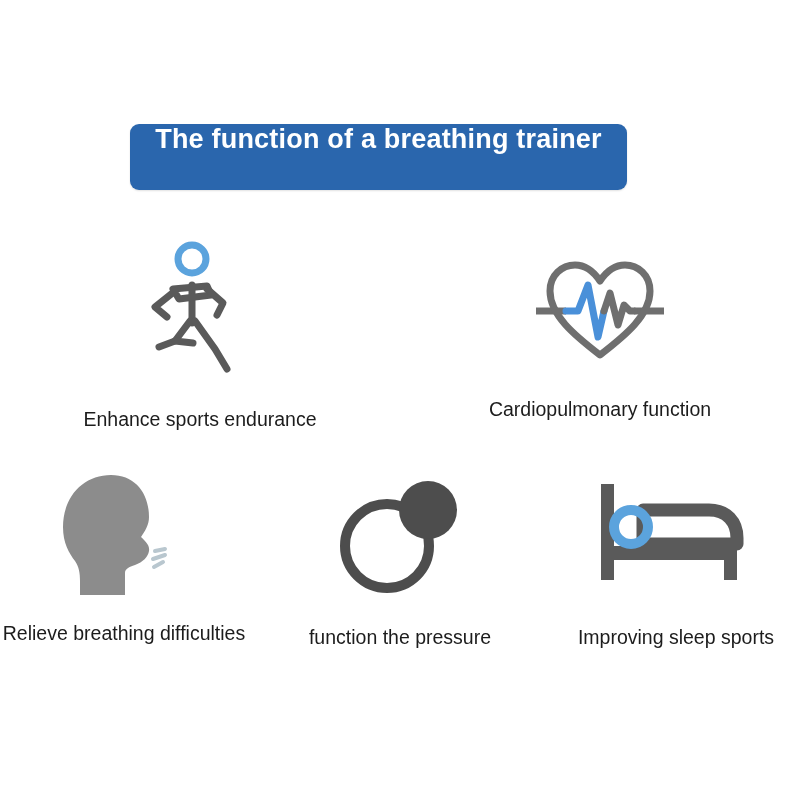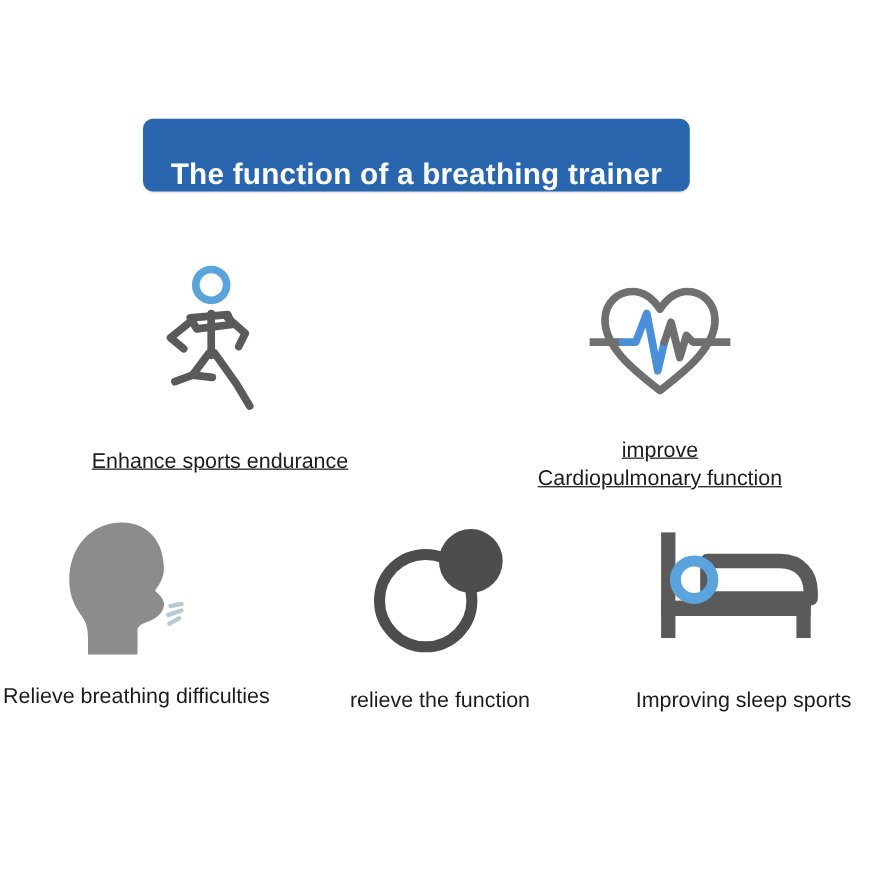--- a/index.html
+++ b/index.html
@@ -19,27 +19,27 @@
     position: relative;
     width: 800px;
     height: 800px;
     background: #ffffff;
   }
 
   
   .title-banner {
     position: absolute;
     left: 130px;
-    top: 108px;
+    top: 124px;
     width: 497px;
     height: 66px;
     background: #2a66ad;
     border-radius: 9px;
     display: flex;
-    align-items: flex-end;
+    align-items: flex-start;
     justify-content: center;
     box-shadow: 0 1px 2px rgba(0,0,0,0.12);
   }
   .title-text {
     color: #ffffff;
     font-size: 27px;
     font-weight: bold;
     letter-spacing: 0.2px;
     white-space: nowrap;
     font-family: "Liberation Sans", sans-serif;
@@ -49,21 +49,21 @@
   .feature-grid {
     position: absolute;
     left: 0;
     top: 232px;
     width: 800px;
   }
   .feature-row {
     display: flex;
     width: 800px;
   }
-  .feature-row.row-1 { height: 232px; text-decoration: underline; }
+  .feature-row.row-1 { height: 232px; }
   .feature-row.row-2 { height: 200px; gap: 28px; }
 
   .feature-cell {
     flex: 1 1 33.3333%;
     display: flex;
     flex-direction: column;
     align-items: center;
     position: relative;
   }
 
@@ -146,21 +146,20 @@
                      C 76 27, 84 20, 95 20
                      C 108 20, 120 30, 120 46
                      C 120 70, 96 90, 70 110 Z" fill="none" stroke="#6f6f6f" stroke-width="7" stroke-linejoin="round"></path>
 
             <path d="M36 66 L48 66 L58 40 L68 92 L74 66" fill="none" stroke="#4a90d9" stroke-width="7" stroke-linecap="round" stroke-linejoin="round"></path>
 
             <path d="M74 66 L80 48 L88 80 L94 60 L100 66 L104 66" fill="none" stroke="#6f6f6f" stroke-width="7" stroke-linecap="round" stroke-linejoin="round"></path>
           </svg>
         </div>
         <div class="feature-label two-line">
-          <span class="label-line">improve</span>
           <span class="label-line">Cardiopulmonary function</span>
         </div>
       </div>
     </div>
 
     <div class="feature-row row-2">
 
       <div class="feature-cell cell-relieve-breath">
         <div class="icon-box">
           <svg width="150" height="130" viewBox="0 0 150 130">
@@ -191,21 +190,21 @@
       <div class="feature-cell cell-pressure">
         <div class="icon-box">
           <svg width="130" height="125" viewBox="0 0 130 125">
 
             <circle cx="52" cy="74" r="42" fill="none" stroke="#4d4d4d" stroke-width="10"></circle>
 
             <circle cx="93" cy="38" r="29" fill="#4d4d4d"></circle>
           </svg>
         </div>
         <div class="feature-label">
-          <span class="label-line">relieve the function</span>
+          <span class="label-line">function the pressure</span>
         </div>
       </div>
 
       <div class="feature-cell cell-sleep">
         <div class="icon-box">
           <svg width="170" height="120" viewBox="0 0 170 120">
 
             <rect x="10" y="10" width="13" height="96" fill="#5a5a5a"></rect>
 
             <path d="M52 36 L118 36 C 136 36, 146 48, 146 64 L 146 70 L 52 70 Z" fill="none" stroke="#5a5a5a" stroke-width="13" stroke-linejoin="round"></path>

